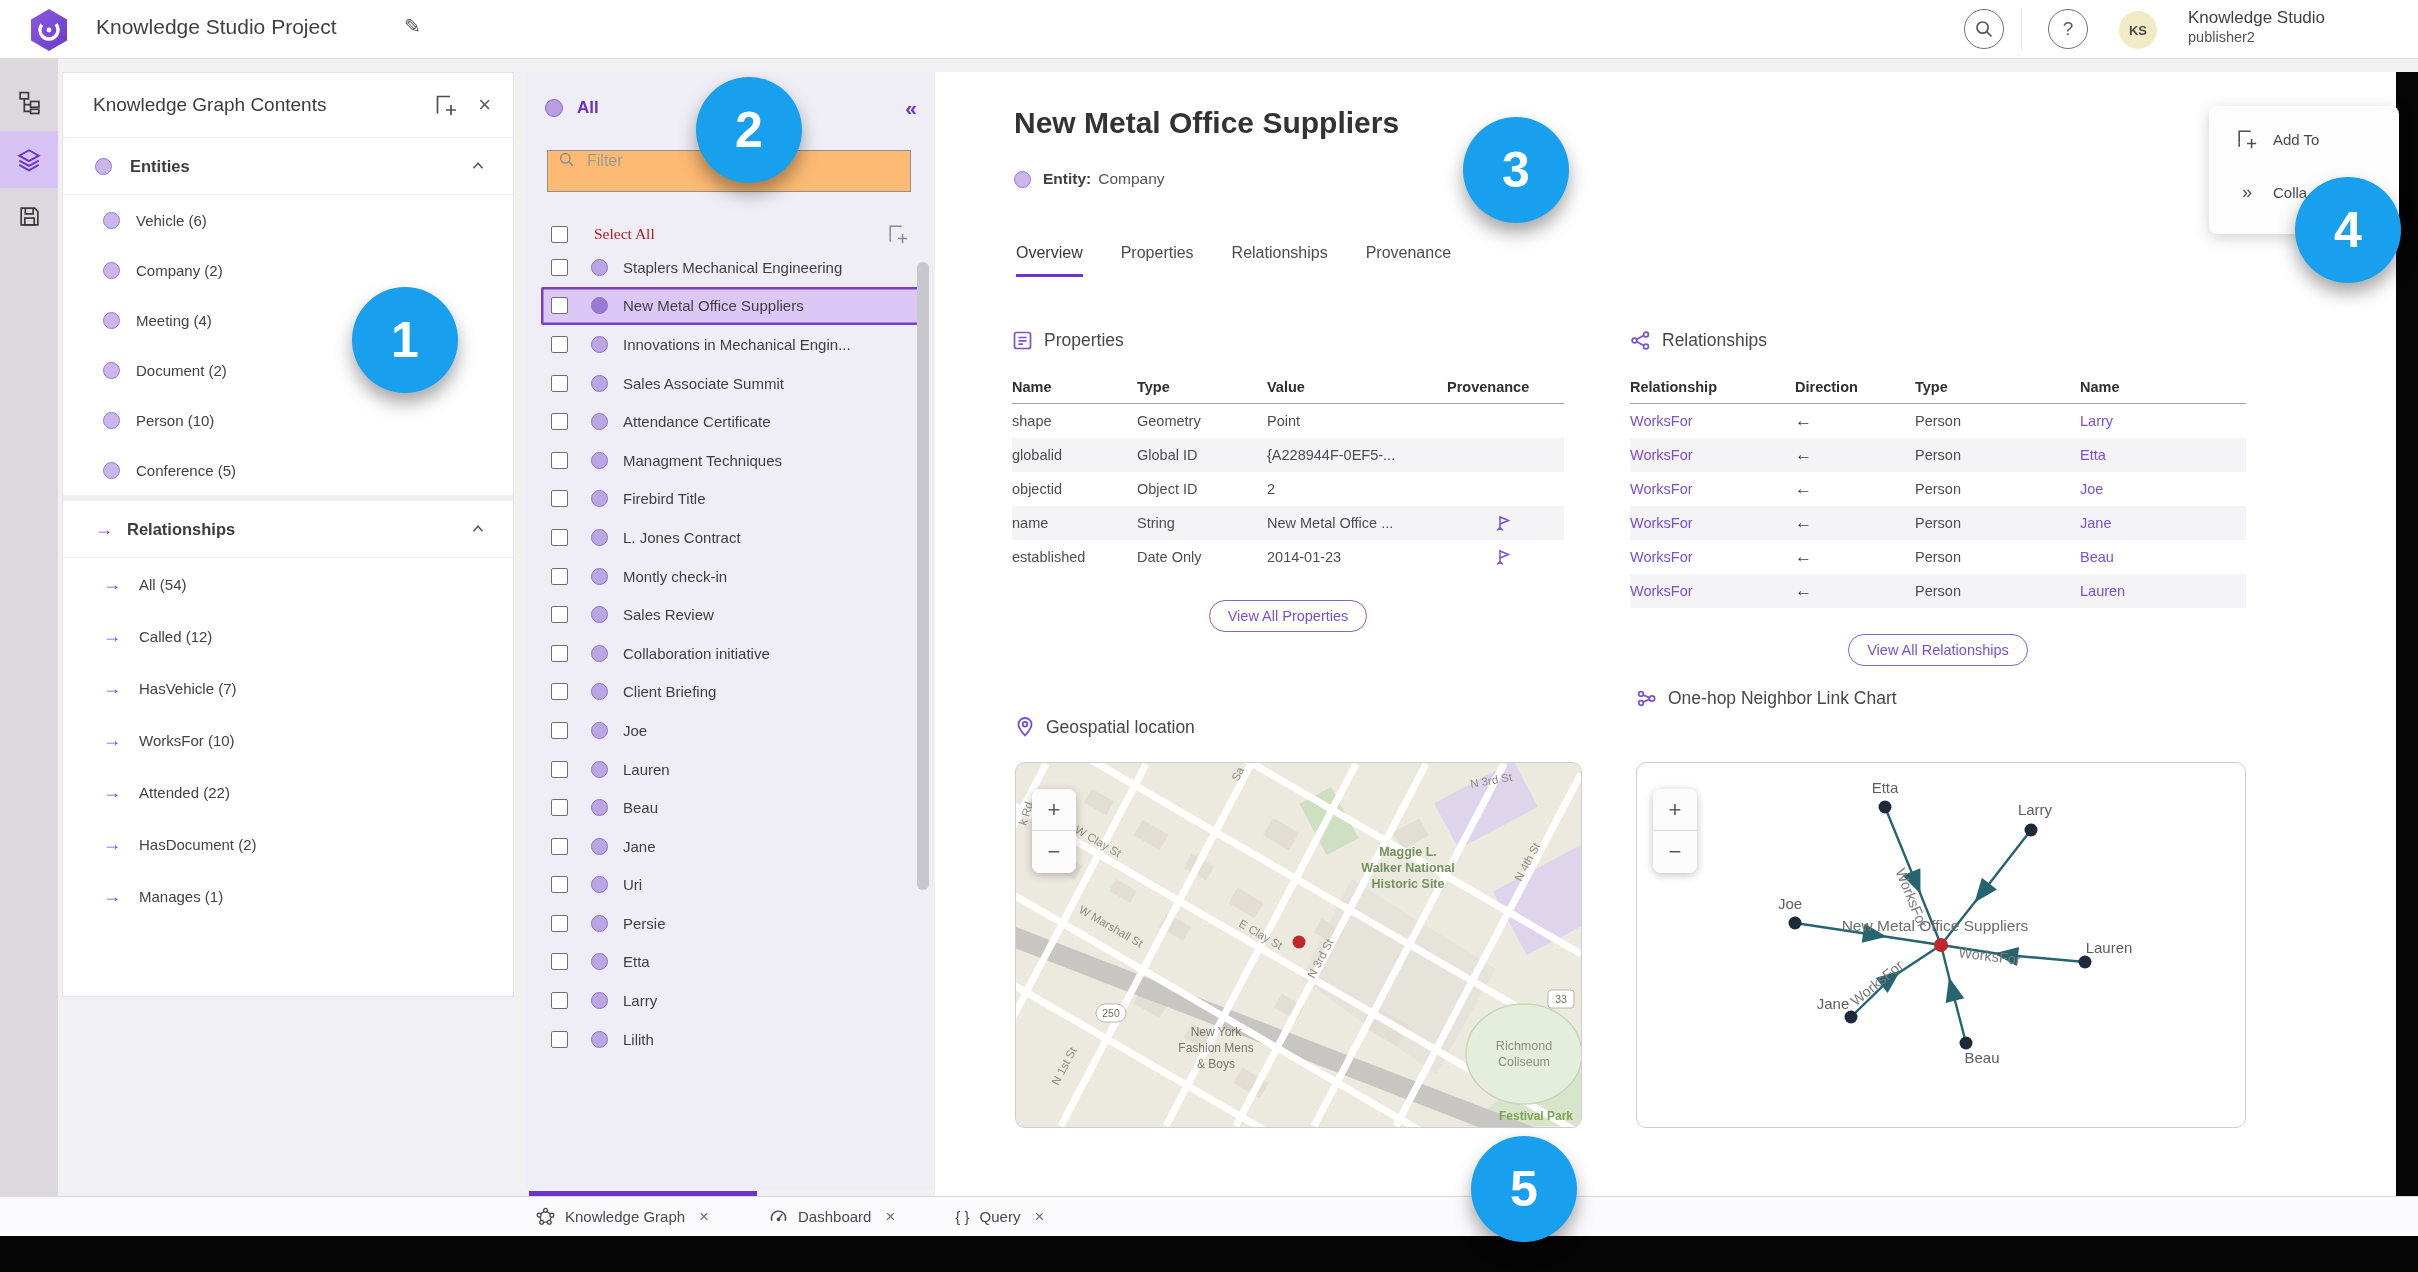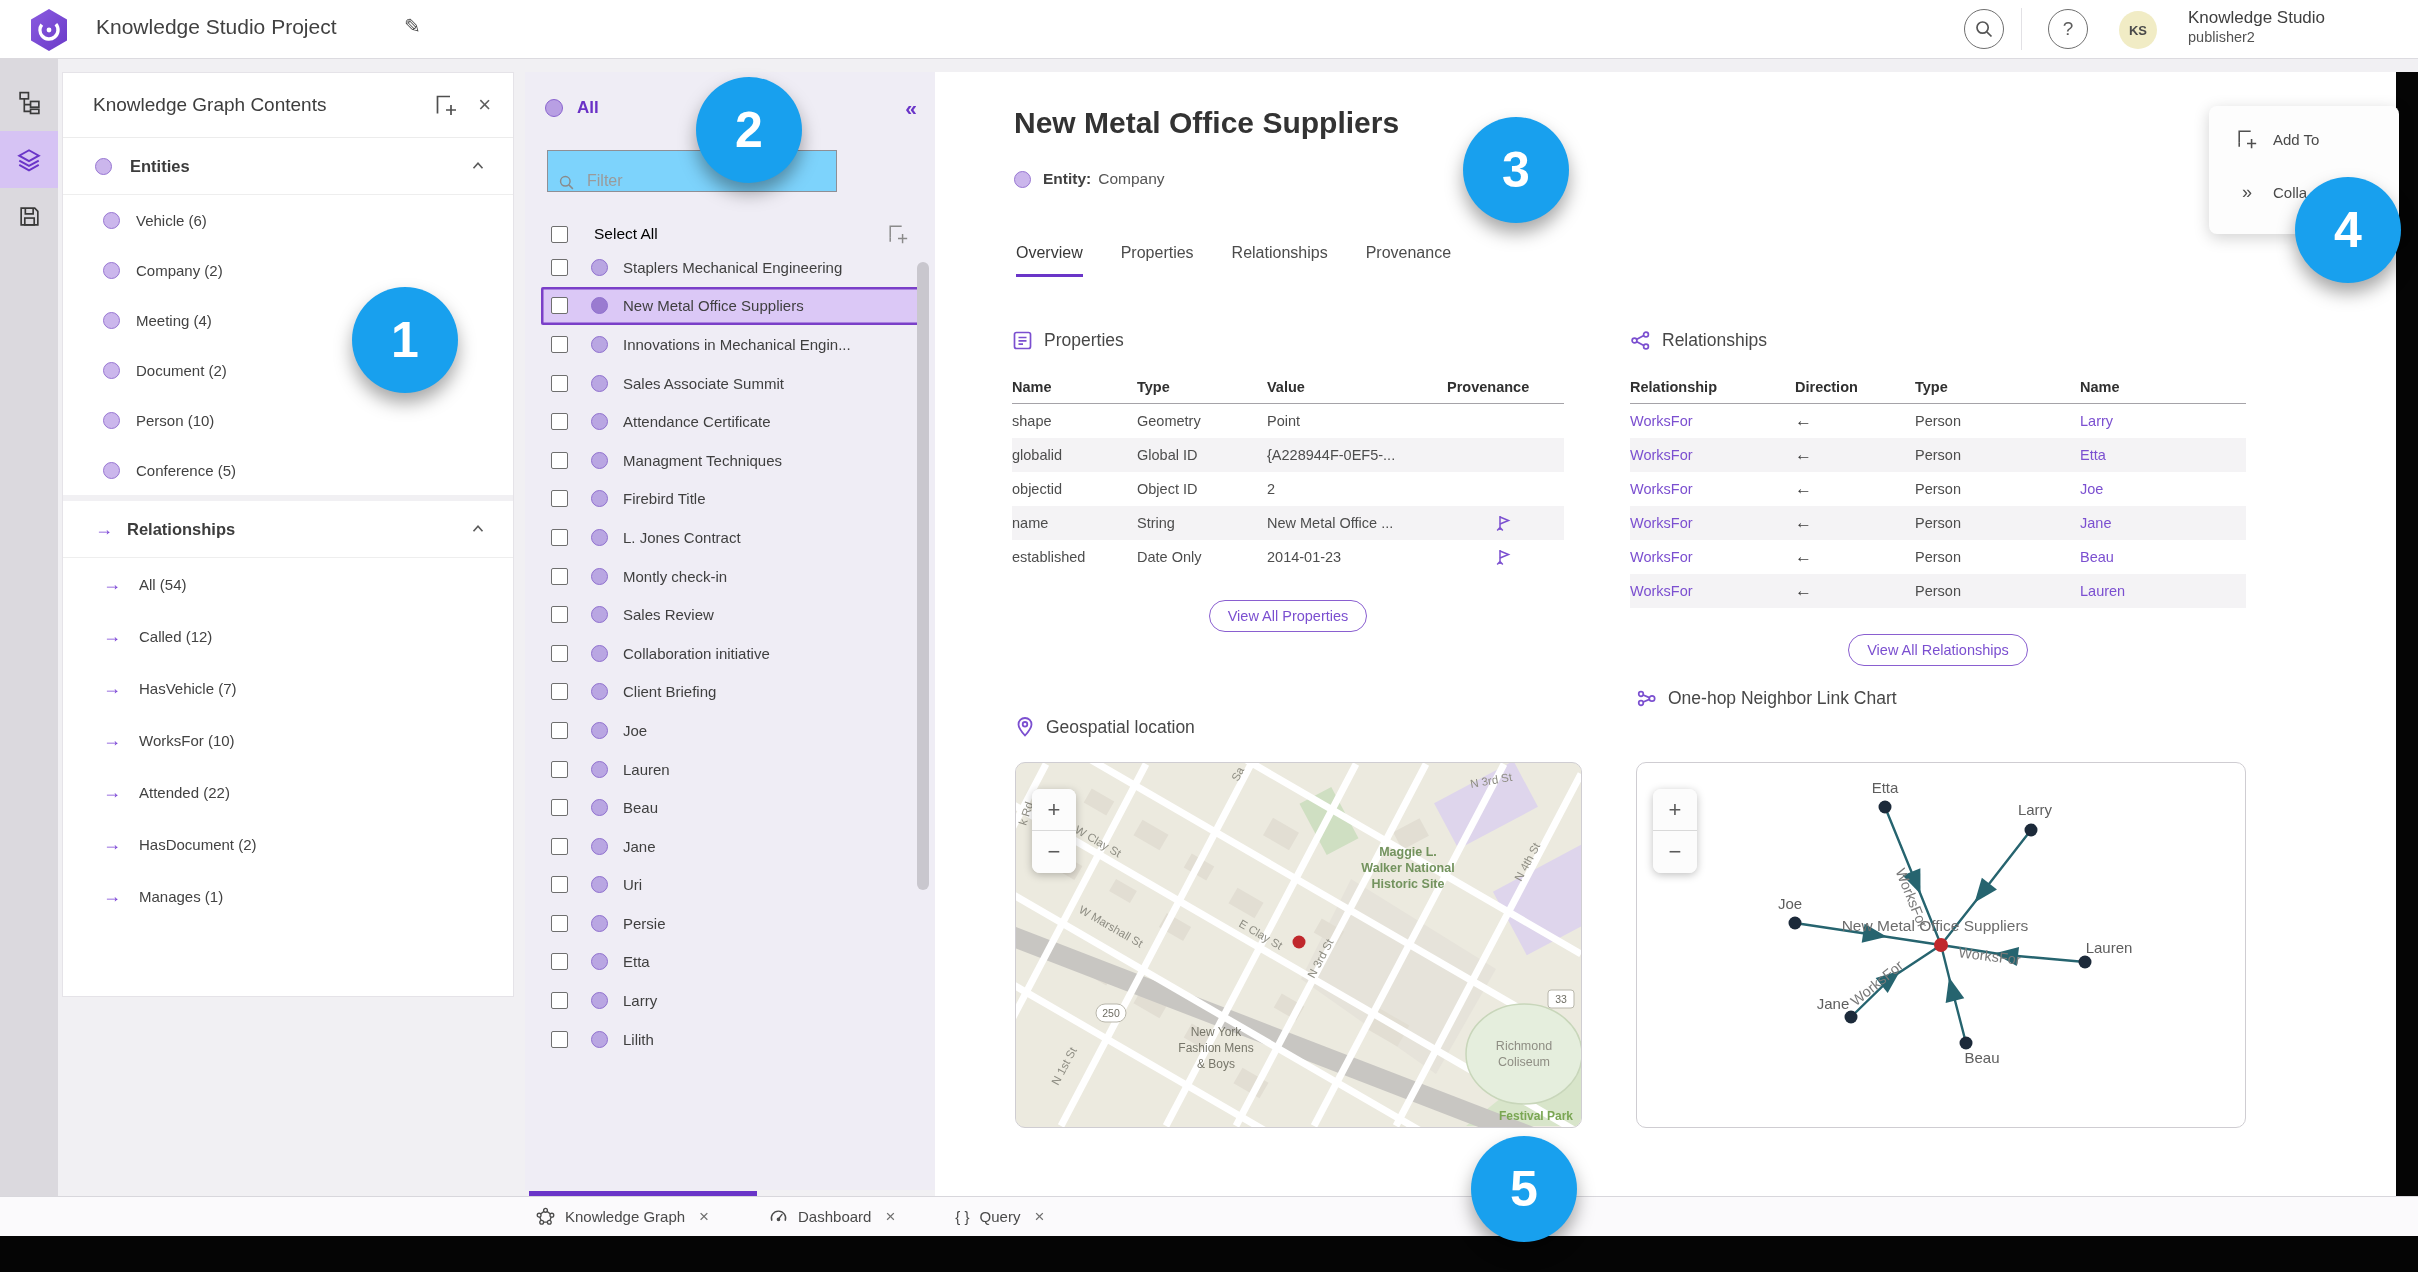--- a/index.html
+++ b/index.html
@@ -40,27 +40,27 @@
   .ent-item.selected{background:#d9c6f4;}
   .ent-item.selected .circ{background:#a98fd9;border-color:#7d57c8;}
   .panel-gap{height:6px;background:#f1f0f3;}
   .rel-arrow{color:#7b45d6;font-size:18px;width:20px;flex:none;}
   
   .listpanel{position:absolute;left:525px;top:72px;width:410px;height:1118px;background:#efedf5;}
   .lp-header{position:absolute;left:20px;top:24px;right:18px;display:flex;align-items:center;}
   .lp-header .circ{width:18px;height:18px;background:#b89fe3;border-color:#8a64cf;}
   .lp-title{margin-left:14px;font-size:17px;font-weight:bold;color:#6a30c6;flex:1;}
   .collapse-ic{font-size:21px;color:#6a35c8;font-weight:bold;cursor:pointer;}
-  .filterbox{position:absolute;left:22px;top:78px;width:290px;height:42px;background:#7dd3fc;border:1px solid #8f8f95;
-             display:flex;align-items:flex-end;padding:0 10px;box-sizing:border-box;}
+  .filterbox{position:absolute;left:22px;top:78px;width:364px;height:42px;background:#fdba74;border:1px solid #8f8f95;
+             display:flex;align-items:flex-start;padding:0 10px;box-sizing:border-box;}
   .filterbox input{border:none;outline:none;flex:1;margin-left:10px;font-size:16px;font-family:"Liberation Sans",sans-serif;color:#444;background:transparent;}
   .filterbox input::placeholder{color:#9a9a9a;}
   .selectall{position:absolute;left:26px;top:142px;right:26px;height:40px;display:flex;align-items:center;}
   .cbx{width:17px;height:17px;border:1.5px solid #6f6f6f;border-radius:2px;background:#fff;box-sizing:border-box;flex:none;cursor:pointer;}
-  .selectall .sa-label{margin-left:26px;font-size:15.5px;color:#000000;flex:1;}
+  .selectall .sa-label{margin-left:26px;font-size:15.5px;color:#b91c1c;flex:1;font-family:Liberation Serif, serif;}
   .lp-list{position:absolute;left:0;top:176px;width:100%;}
   .li{height:38.6px;display:flex;align-items:center;padding:0 14px 0 26px;cursor:pointer;}
   .li .circ{width:17px;height:17px;margin-left:23px;background:#b9a6e2;border-color:#9071cf;}
   .li .lbl{margin-left:15px;font-size:15px;color:#3f3f3f;white-space:nowrap;}
   .li.selected{background:#dbc8f6;box-shadow:inset 0 0 0 2.5px #7a3fc8;border-radius:2px;margin:0 12px 0 16px;padding-left:10px;}
   .li.selected .circ{background:#9a7bd0;}
   .lp-scroll{position:absolute;right:6px;top:190px;width:12px;height:628px;background:#c9c7ce;border-radius:6px;cursor:pointer;}
   
   .main{position:absolute;left:935px;top:72px;width:1461px;height:1124px;background:#fff;}
   .d-title{position:absolute;left:79px;top:34px;font-size:30px;font-weight:600;color:#333;}

